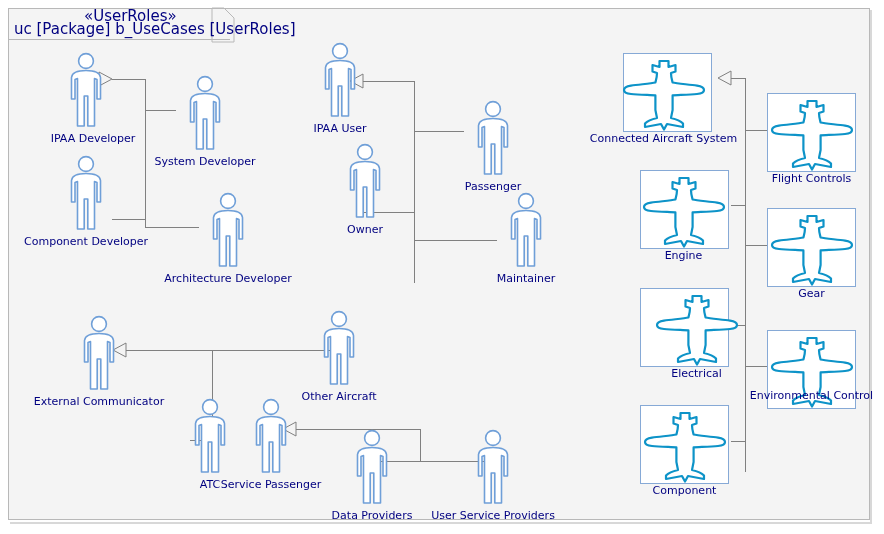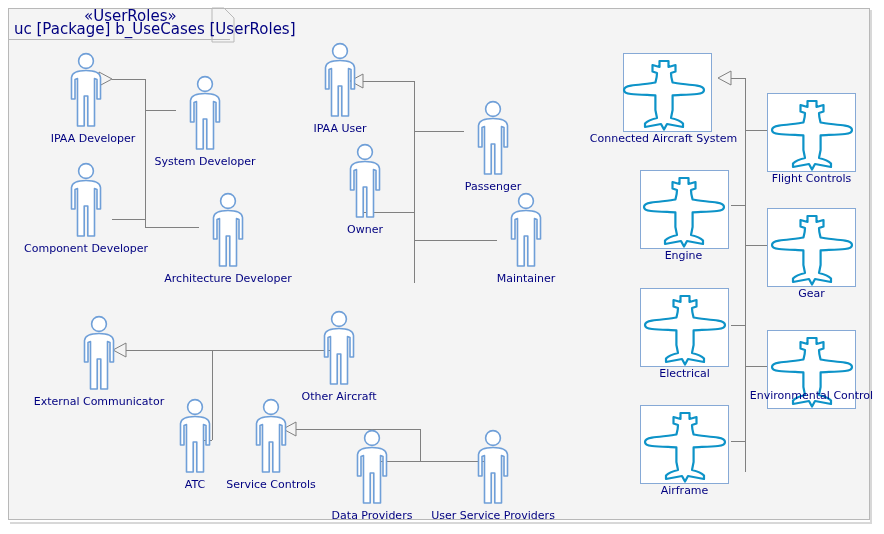--- a/index.html
+++ b/index.html
@@ -108,21 +108,21 @@
   <div class="node" id="n-system-developer" style="left: 174px; top: 75px; width: 62px; height: 80px;">
     <span class="glyph">
       <svg class="actorsvg" width="46" height="78" viewBox="0 0 46 78">
         <circle class="actor-stroke" cx="23" cy="9" r="7.4" stroke="#6f9fd8"></circle>
         <path class="actor-stroke" d="M23 18.5 C13.5 18.5 9 21 8.5 25.5 L8.5 47 L12 47 L12 27.5 L14.5 26.5 L14.5 74 L21.2 74 L21.2 44 L24.8 44 L24.8 74 L31.5 74 L31.5 26.5 L34 27.5 L34 47 L37.5 47 L37.5 25.5 C37 21 32.5 18.5 23 18.5 Z" stroke="#6f9fd8"></path>
       </svg>
     </span>
     <span class="lbl" style="color: rgb(0, 0, 128);">System Developer</span>
   </div>
 
-  <div class="node" id="n-component-developer" style="left: 55px; top: 162px; width: 62px; height: 80px;">
+  <div class="node" id="n-component-developer" style="left: 55px; top: 155px; width: 62px; height: 80px;">
     <span class="glyph">
       <svg class="actorsvg" width="46" height="78" viewBox="0 0 46 78">
         <circle class="actor-stroke" cx="23" cy="9" r="7.4" stroke="#6f9fd8"></circle>
         <path class="actor-stroke" d="M23 18.5 C13.5 18.5 9 21 8.5 25.5 L8.5 47 L12 47 L12 27.5 L14.5 26.5 L14.5 74 L21.2 74 L21.2 44 L24.8 44 L24.8 74 L31.5 74 L31.5 26.5 L34 27.5 L34 47 L37.5 47 L37.5 25.5 C37 21 32.5 18.5 23 18.5 Z" stroke="#6f9fd8"></path>
       </svg>
     </span>
     <span class="lbl" style="color: rgb(0, 0, 128);">Component Developer</span>
   </div>
 
   <div class="node" id="n-architecture-developer" style="left: 197px; top: 192px; width: 62px; height: 80px;">
@@ -189,38 +189,38 @@
   <div class="node" id="n-other-aircraft" style="left: 308px; top: 310px; width: 62px; height: 80px;">
     <span class="glyph">
       <svg class="actorsvg" width="46" height="78" viewBox="0 0 46 78">
         <circle class="actor-stroke" cx="23" cy="9" r="7.4" stroke="#6f9fd8"></circle>
         <path class="actor-stroke" d="M23 18.5 C13.5 18.5 9 21 8.5 25.5 L8.5 47 L12 47 L12 27.5 L14.5 26.5 L14.5 74 L21.2 74 L21.2 44 L24.8 44 L24.8 74 L31.5 74 L31.5 26.5 L34 27.5 L34 47 L37.5 47 L37.5 25.5 C37 21 32.5 18.5 23 18.5 Z" stroke="#6f9fd8"></path>
       </svg>
     </span>
     <span class="lbl" style="color: rgb(0, 0, 128);">Other Aircraft</span>
   </div>
 
-  <div class="node" id="n-atc" style="left: 164px; top: 398px; width: 62px; height: 80px;">
+  <div class="node" id="n-atc" style="left: 179px; top: 398px; width: 62px; height: 80px;">
     <span class="glyph">
       <svg class="actorsvg" width="46" height="78" viewBox="0 0 46 78">
         <circle class="actor-stroke" cx="23" cy="9" r="7.4" stroke="#6f9fd8"></circle>
         <path class="actor-stroke" d="M23 18.5 C13.5 18.5 9 21 8.5 25.5 L8.5 47 L12 47 L12 27.5 L14.5 26.5 L14.5 74 L21.2 74 L21.2 44 L24.8 44 L24.8 74 L31.5 74 L31.5 26.5 L34 27.5 L34 47 L37.5 47 L37.5 25.5 C37 21 32.5 18.5 23 18.5 Z" stroke="#6f9fd8"></path>
       </svg>
     </span>
     <span class="lbl" style="color: rgb(0, 0, 128);">ATC</span>
   </div>
 
   <div class="node" id="n-service-providers" style="left: 240px; top: 398px; width: 62px; height: 80px;">
     <span class="glyph">
       <svg class="actorsvg" width="46" height="78" viewBox="0 0 46 78">
         <circle class="actor-stroke" cx="23" cy="9" r="7.4" stroke="#6f9fd8"></circle>
         <path class="actor-stroke" d="M23 18.5 C13.5 18.5 9 21 8.5 25.5 L8.5 47 L12 47 L12 27.5 L14.5 26.5 L14.5 74 L21.2 74 L21.2 44 L24.8 44 L24.8 74 L31.5 74 L31.5 26.5 L34 27.5 L34 47 L37.5 47 L37.5 25.5 C37 21 32.5 18.5 23 18.5 Z" stroke="#6f9fd8"></path>
       </svg>
     </span>
-    <span class="lbl" style="color: rgb(0, 0, 128);">Service Controls</span>
+    <span class="lbl" style="color: rgb(0, 0, 128);">Service Passenger</span>
   </div>
 
   <div class="node" id="n-data-providers" style="left: 341px; top: 429px; width: 62px; height: 80px;">
     <span class="glyph">
       <svg class="actorsvg" width="46" height="78" viewBox="0 0 46 78">
         <circle class="actor-stroke" cx="23" cy="9" r="7.4" stroke="#6f9fd8"></circle>
         <path class="actor-stroke" d="M23 18.5 C13.5 18.5 9 21 8.5 25.5 L8.5 47 L12 47 L12 27.5 L14.5 26.5 L14.5 74 L21.2 74 L21.2 44 L24.8 44 L24.8 74 L31.5 74 L31.5 26.5 L34 27.5 L34 47 L37.5 47 L37.5 25.5 C37 21 32.5 18.5 23 18.5 Z" stroke="#6f9fd8"></path>
       </svg>
     </span>
     <span class="lbl" style="color: rgb(0, 0, 128);">Data Providers</span>
@@ -289,21 +289,21 @@
           C30 28.6 18 29.4 10 30.6 C5 31.4 3 33 3 35 C3 37.2 5 38.6 10 39
           C18 39.8 30 40 34.4 40.4 L34.4 55 L36 63 C32 64 26.5 66 24 68.5 L24 72
           L40 69 L43 74.5 L46 69 L62 72 L62 68.5 C59.5 66 54 64 50 63 L51.6 55 L51.6 40.4
           C56 40 68 39.8 76 39 C81 38.6 83 37.2 83 35 C83 33 81 31.4 76 30.6
           C68 29.4 56 28.6 51.6 27.5 C51 25 50 22 50 18 L54.5 16.5 L54.5 10 L47.5 12 L47.5 6 Z" stroke="#0d93c8"></path>
       </svg>
     </span>
     <span class="lbl" style="color: rgb(0, 0, 128);">Gear</span>
   </div>
 
-  <div class="node acnode" id="n-electrical" style="left: 640px; top: 288px; width: 89px; height: 79px;">
+  <div class="node acnode" id="n-electrical" style="left: 640px; top: 288px; width: 89px; height: 79px; padding-left: 24px;">
     <span class="acbox" style="left: 0px; top: 0px; width: 89px; height: 79px; border-color: rgb(134, 169, 214);"></span>
     <span class="glyph" style="top: 1.5px;">
       <svg class="planesvg" width="86" height="76" viewBox="0 0 86 76">
         <path class="plane-stroke" d="M38.5 6 L38.5 12 L31.5 10 L31.5 16.5 L36 18 C36 22 35 25 34.4 27.5
           C30 28.6 18 29.4 10 30.6 C5 31.4 3 33 3 35 C3 37.2 5 38.6 10 39
           C18 39.8 30 40 34.4 40.4 L34.4 55 L36 63 C32 64 26.5 66 24 68.5 L24 72
           L40 69 L43 74.5 L46 69 L62 72 L62 68.5 C59.5 66 54 64 50 63 L51.6 55 L51.6 40.4
           C56 40 68 39.8 76 39 C81 38.6 83 37.2 83 35 C83 33 81 31.4 76 30.6
           C68 29.4 56 28.6 51.6 27.5 C51 25 50 22 50 18 L54.5 16.5 L54.5 10 L47.5 12 L47.5 6 Z" stroke="#0d93c8"></path>
       </svg>
@@ -331,16 +331,16 @@
     <span class="glyph" style="top: 1.5px;">
       <svg class="planesvg" width="86" height="76" viewBox="0 0 86 76">
         <path class="plane-stroke" d="M38.5 6 L38.5 12 L31.5 10 L31.5 16.5 L36 18 C36 22 35 25 34.4 27.5
           C30 28.6 18 29.4 10 30.6 C5 31.4 3 33 3 35 C3 37.2 5 38.6 10 39
           C18 39.8 30 40 34.4 40.4 L34.4 55 L36 63 C32 64 26.5 66 24 68.5 L24 72
           L40 69 L43 74.5 L46 69 L62 72 L62 68.5 C59.5 66 54 64 50 63 L51.6 55 L51.6 40.4
           C56 40 68 39.8 76 39 C81 38.6 83 37.2 83 35 C83 33 81 31.4 76 30.6
           C68 29.4 56 28.6 51.6 27.5 C51 25 50 22 50 18 L54.5 16.5 L54.5 10 L47.5 12 L47.5 6 Z" stroke="#0d93c8"></path>
       </svg>
     </span>
-    <span class="lbl" style="color: rgb(0, 0, 128);">Airframe</span>
+    <span class="lbl" style="color: rgb(0, 0, 128);">Component</span>
   </div>
 
 </div>
 
 </body></html>

